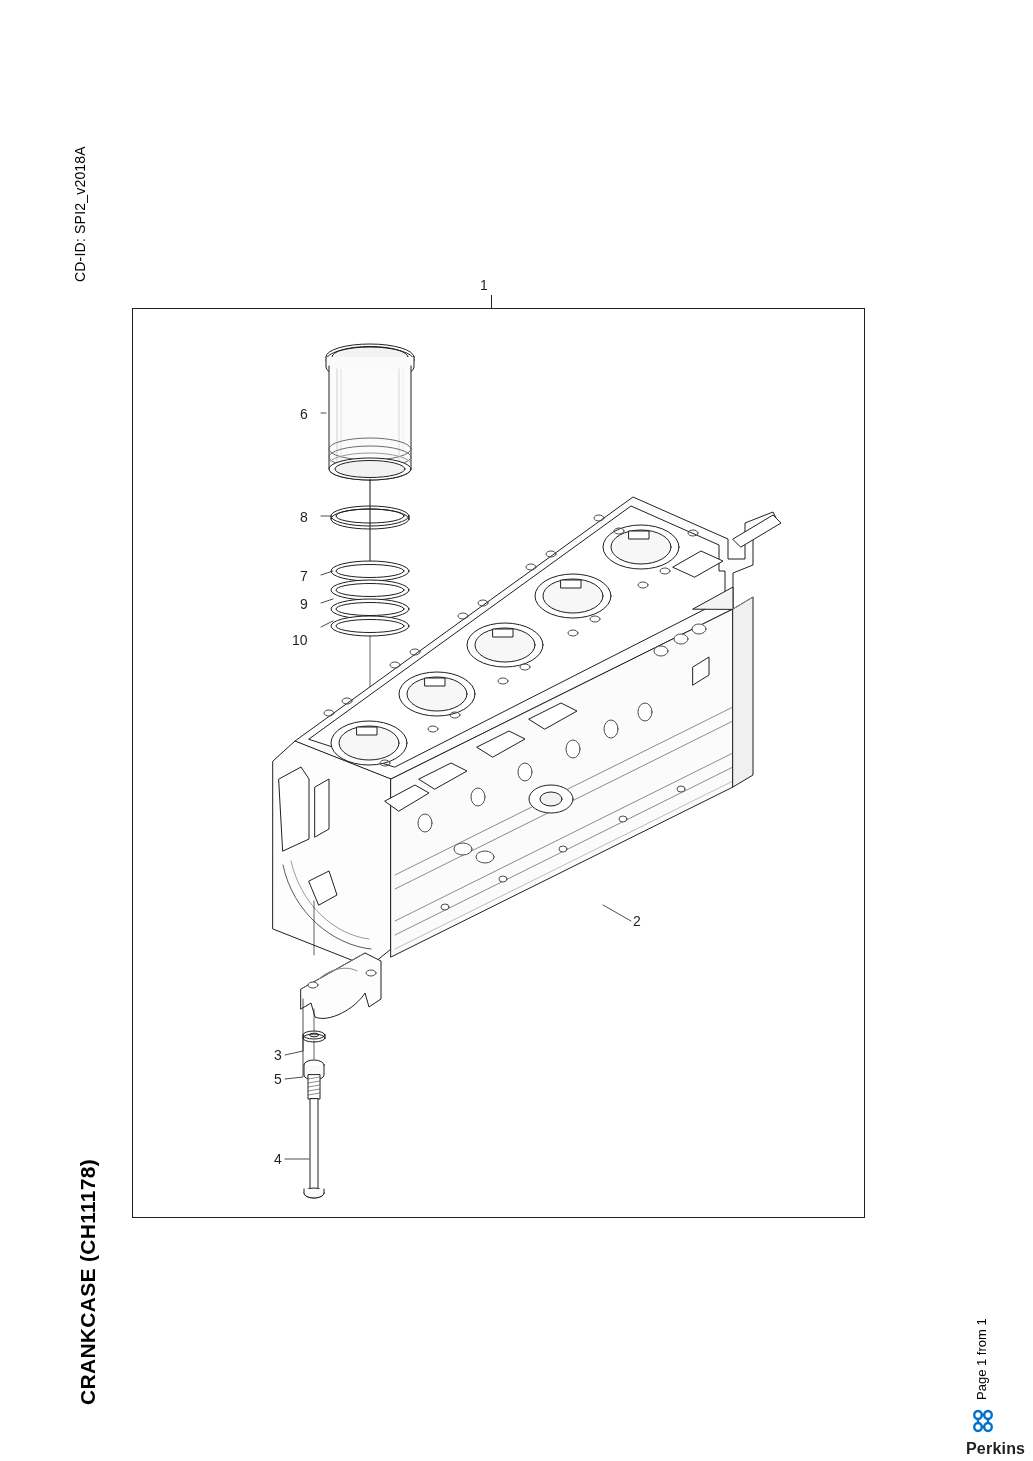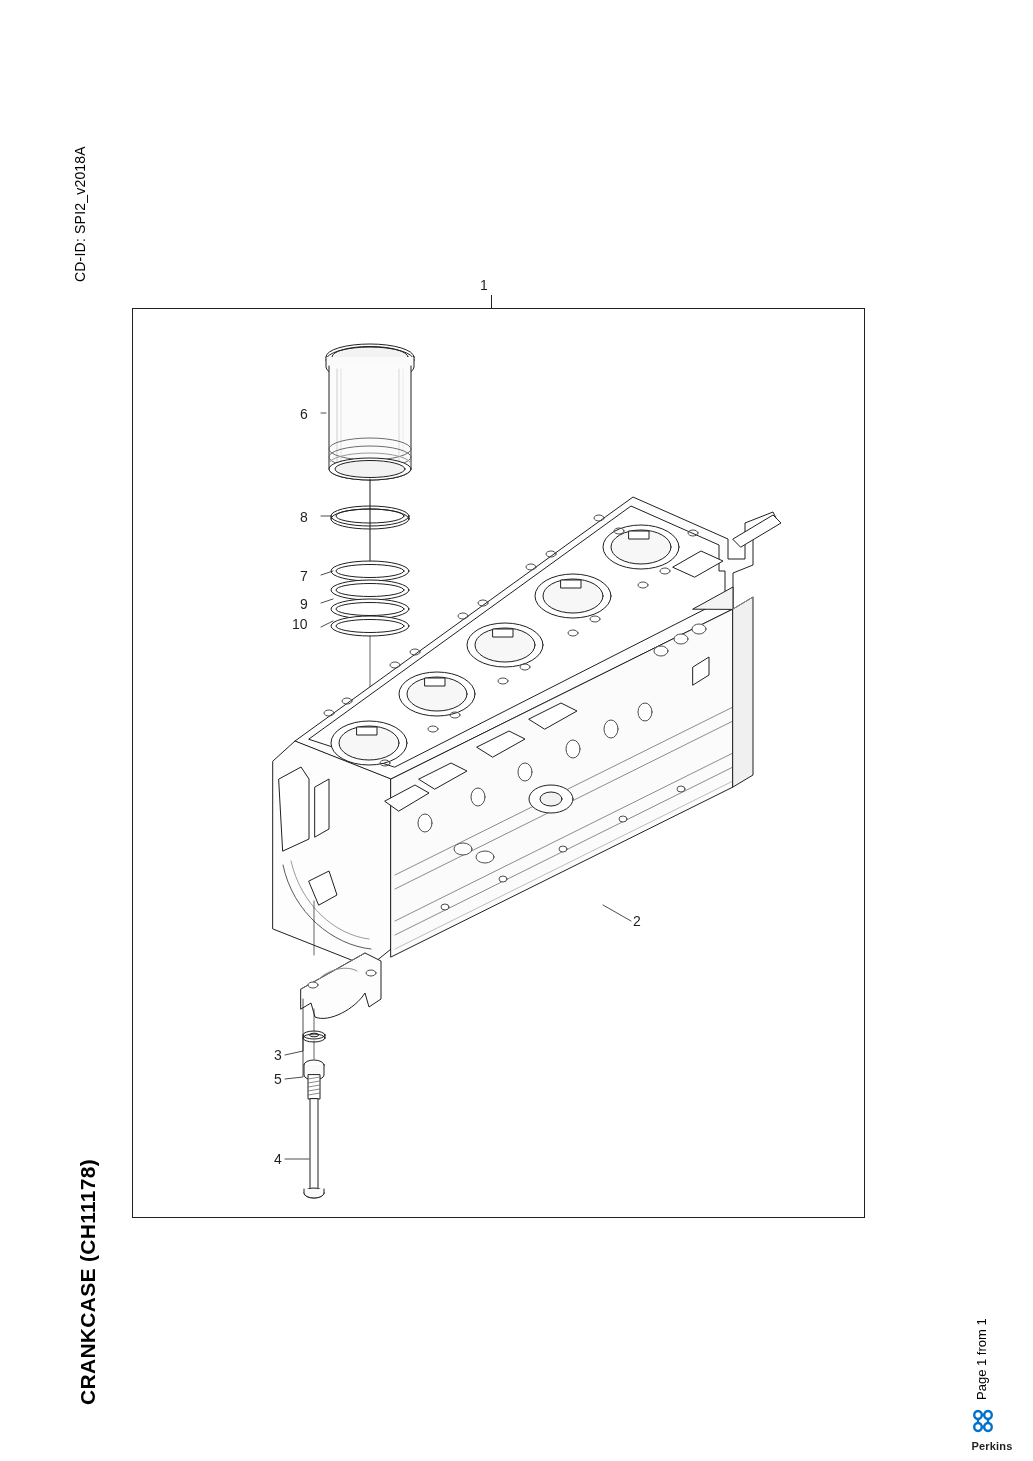--- a/index.html
+++ b/index.html
@@ -96,21 +96,21 @@
     width: 52px;
     height: 44px;
     text-align: center;
   }
   #logo .mark {
     display: block;
     margin: 0 auto;
   }
   #logo .wordmark {
     display: block;
-    font-size: 11px;
+    font-size: 16px;
     font-weight: bold;
     color: #231f20;
     margin-top: 2px;
     letter-spacing: 0.2px;
   }
 </style>
 </head>
 <body>
 
 <div class="rot" id="cd-id">CD-ID: SPI2_v2018A</div>
@@ -347,21 +347,21 @@
         <path d="M181 732 L181 750" stroke-width="0.7"></path>
         <path d="M181 592 L181 646" stroke-width="0.7"></path>
       </g>
     </g>
   </svg>
 
   <div class="lbl" style="left:167px; top:98px;">6</div>
   <div class="lbl" style="left:167px; top:201px;">8</div>
   <div class="lbl" style="left:167px; top:260px;">7</div>
   <div class="lbl" style="left:167px; top:288px;">9</div>
-  <div class="lbl" style="left:159px; top:308px;">10</div>
+  <div class="lbl" style="left:159px; top:324px;">10</div>
   <div class="lbl" style="left:500px; top:605px;">2</div>
   <div class="lbl" style="left:141px; top:739px;">3</div>
   <div class="lbl" style="left:141px; top:763px;">5</div>
   <div class="lbl" style="left:141px; top:843px;">4</div>
 </div>
 
 <div id="logo">
   <svg class="mark" width="44" height="30" viewBox="0 0 44 30">
     <g fill="none" stroke="#0072ce" stroke-width="2.4">
       <path d="M8 3 C3 3 3 11 8 11 C13 11 13 3 8 3 Z"></path>

